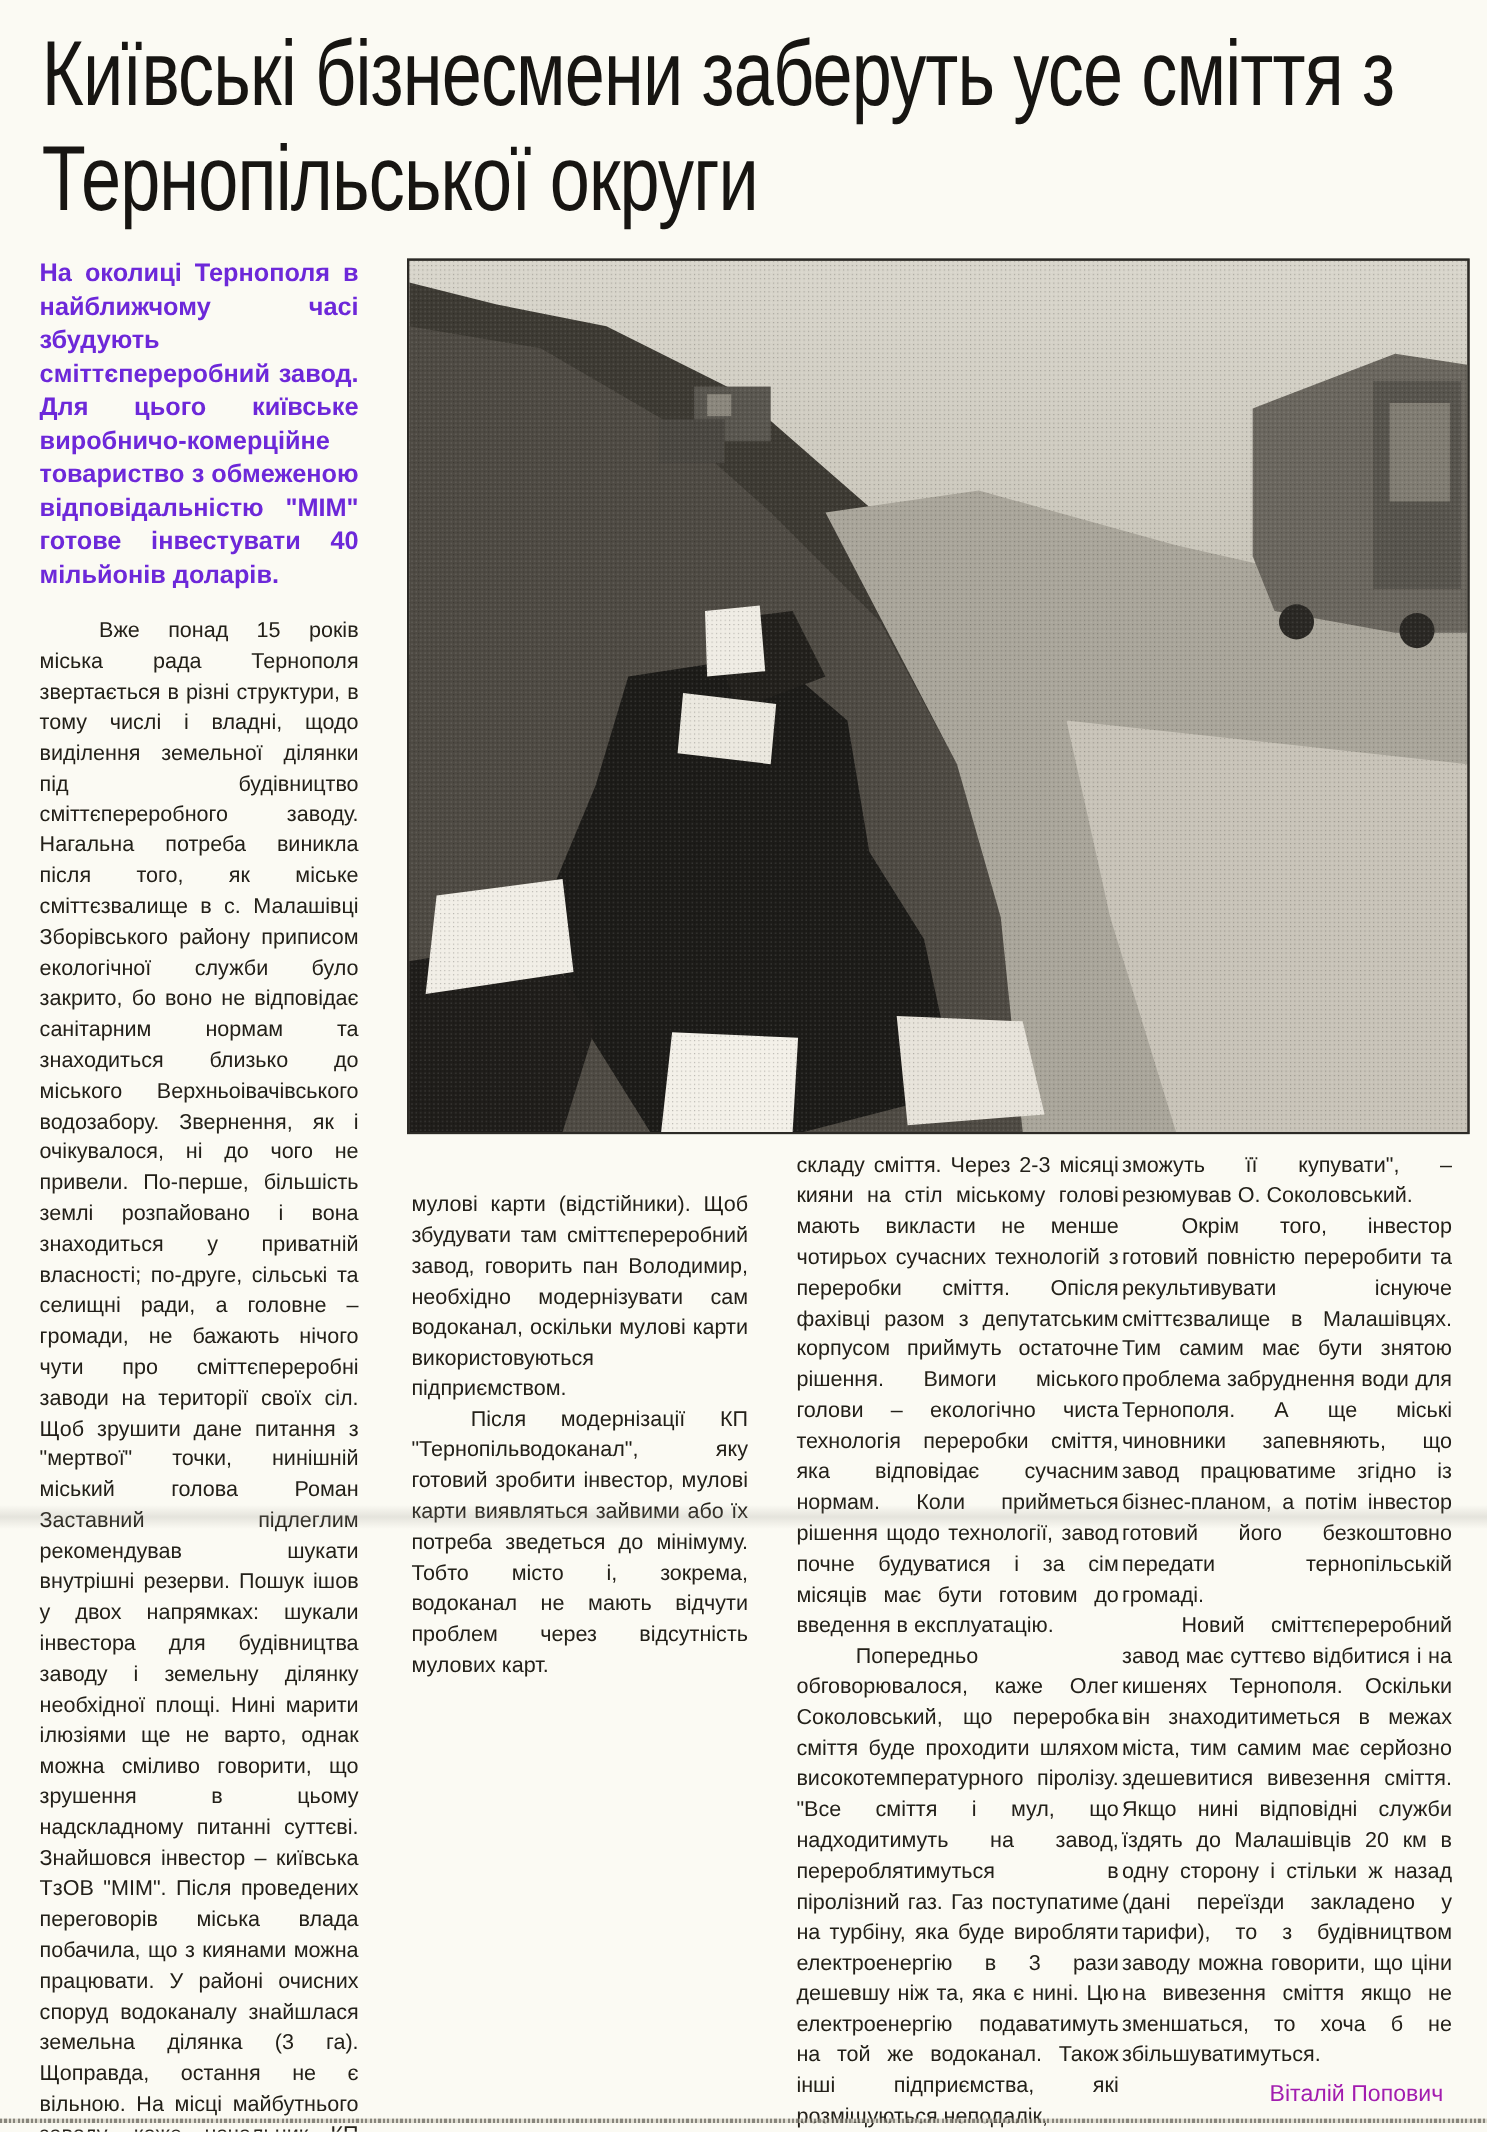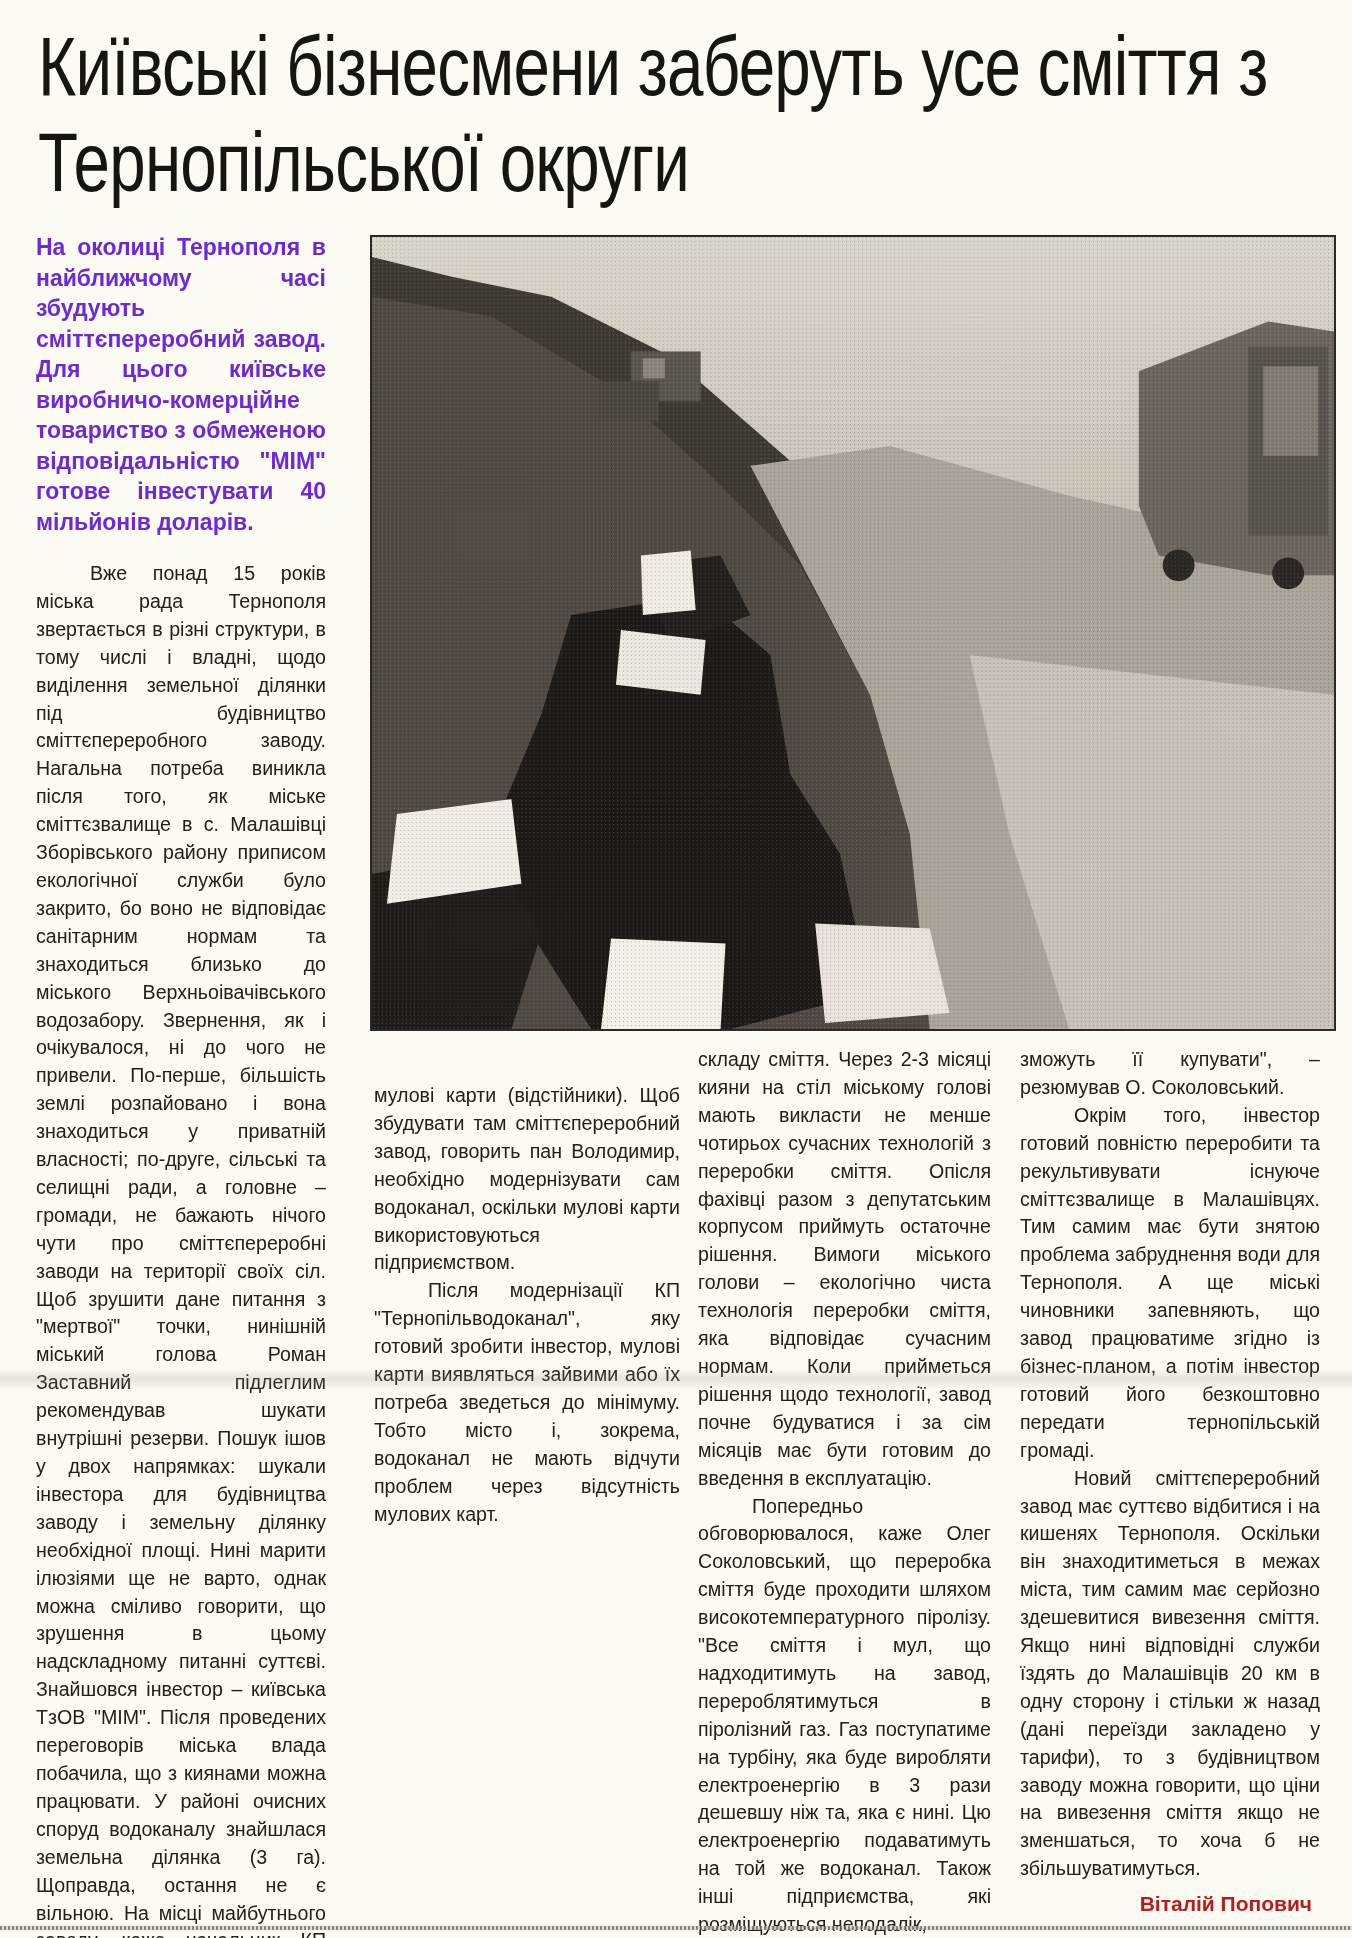--- a/index.html
+++ b/index.html
@@ -23,25 +23,25 @@
     text-align: justify; margin: 0; color: #6d28d9;
   }
   .col {
     position: absolute; font-size: 19.6px; line-height: 27.9px;
     text-align: justify; hyphens: manual; color: #232019;
   }
   .col p { margin: 0; text-indent: 0; }
   .col p.indent { text-indent: 54px; }
   #col1 { left: 36px; top: 560px; width: 290px; }
   #col2 { left: 374px; top: 1082px; width: 306px; }
-  #col3 { left: 698px; top: 1046px; width: 293px; }
+  #col3 { left: 724px; top: 1046px; width: 293px; }
   #col4 { left: 1020px; top: 1046px; width: 300px; }
   .byline {
     position: absolute; right: 40px; top: 1892px;
-    font-weight: bold; font-size: 21px; color: #b91c1c;
+    font-weight: normal; font-size: 21px; color: #a21caf;
   }
   .photo {
     position: absolute; left: 370px; top: 235px; width: 966px; height: 796px;
     background: #6d6a62; overflow: hidden; border: 2px solid #2c2a26;
     box-sizing: border-box;
   }
   .photo svg { display: block; width: 100%; height: 100%; }
   .rule-bottom {
     position: absolute; left: 0; top: 1926px; width: 1352px; height: 4px;
     background: repeating-linear-gradient(90deg, #6b685e 0 2px, #d8d5c8 2px 4px);

